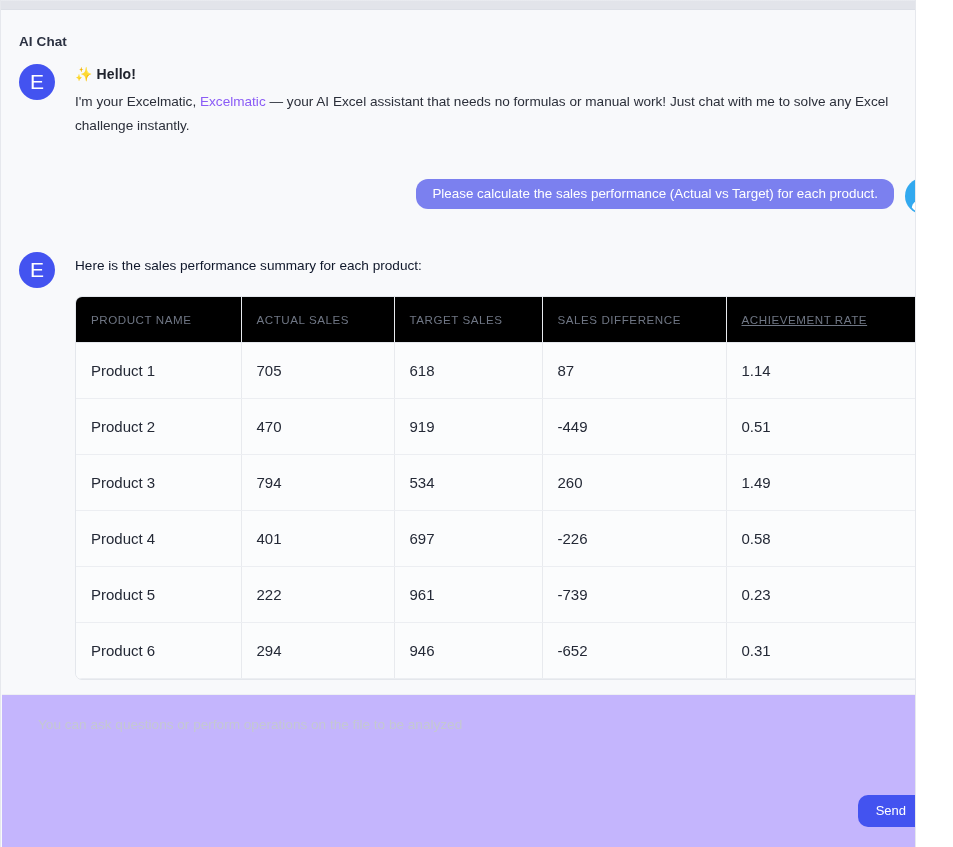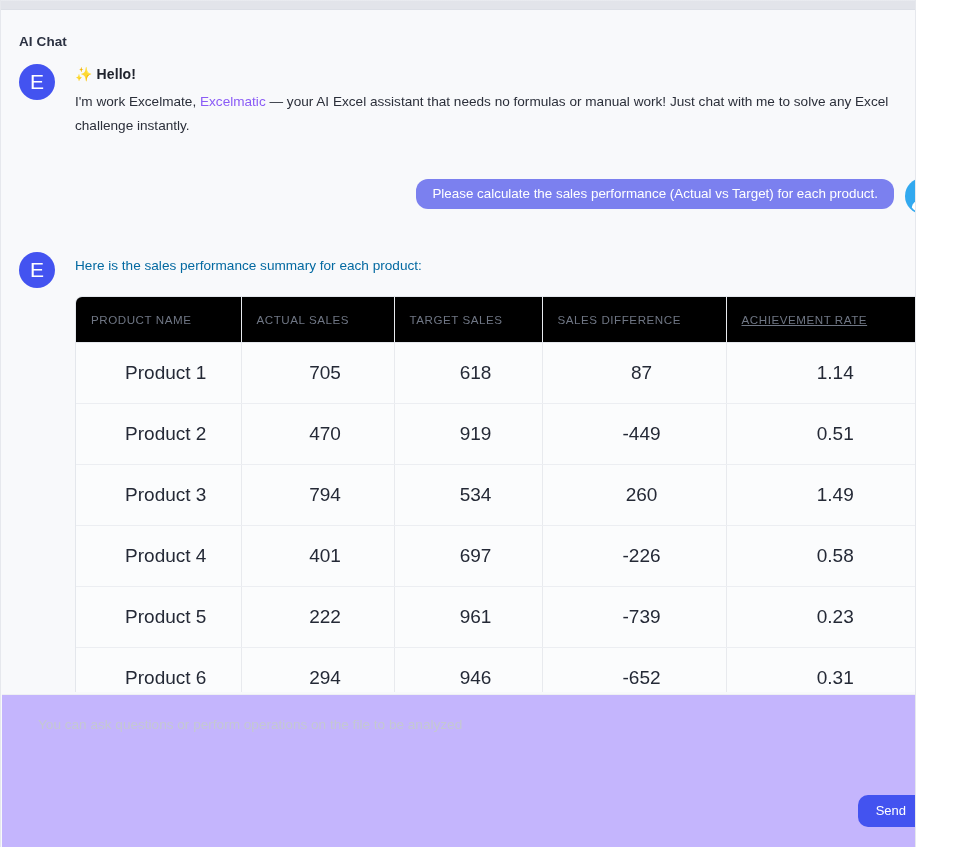--- a/index.html
+++ b/index.html
@@ -119,21 +119,21 @@
   .bot-greeting .spark { font-weight: normal; margin-right: 4px; font-size: 14px; }
   .bot-intro {
     font-size: 13.6px;
     line-height: 24px;
     color: #2b2f3a;
   }
   .bot-intro b { font-weight: normal; color: #8b5cf6; }
 
   .bot-line {
     font-size: 13.6px;
-    color: #0369a1;
+    color: #0f172a;
     line-height: 22px;
     margin-top: 1px;
   }
 
   
   .user-bubble {
     background: #7b80ef;
     color: #ffffff;
     border-radius: 12px;
     padding: 6px 16px;
@@ -164,27 +164,26 @@
     font-weight: normal;
     color: #6f7684;
     letter-spacing: 0.55px;
     padding: 16px 0 16px 15px;
     border-bottom: 1px solid #e4e7ec;
     border-right: 1px solid #e8eaee;
     background: #000000;
   }
   table.result-table th:last-child { border-right: none; text-decoration: underline; }
   table.result-table td {
-    font-size: 19px;
+    font-size: 15px;
     color: #242936;
     padding: 19px 0 19px 15px;
     border-bottom: 1px solid #eceef2;
     border-right: 1px solid #e8eaee;
     background: #fbfcfd;
-    text-align: center;
   }
   table.result-table td:last-child { border-right: none; }
   table.result-table tr:last-child td { border-bottom: 1px solid #eceef2; }
 
   
   .composer {
     position: absolute;
     left: 0;
     top: 683px;
     width: 951px;
@@ -240,21 +239,21 @@
     <div class="messages">
 
       <div class="msg-row bot">
         <div class="avatar avatar-bot">
           <span>E</span>
         </div>
         <div class="bot-body">
           <div class="bot-greeting">
             <span class="spark">✨</span><span>Hello!</span>
           </div>
-          <div class="bot-intro"><span>I'm work Excelmate, </span><b>Excelmatic</b><span> — your AI Excel assistant that needs no formulas or manual work! Just chat with me to solve any Excel challenge instantly.</span></div>
+          <div class="bot-intro"><span>I'm your Excelmatic, </span><b>Excelmatic</b><span> — your AI Excel assistant that needs no formulas or manual work! Just chat with me to solve any Excel challenge instantly.</span></div>
         </div>
       </div>
 
       <div class="msg-row user" style="margin-top:40px;">
         <div class="user-bubble">Please calculate the sales performance (Actual vs Target) for each product.</div>
         <div class="avatar avatar-user">
           <svg width="36" height="36" viewBox="0 0 36 36" aria-hidden="true">
             <circle cx="18" cy="13.5" r="5.6" fill="#ffffff"></circle>
             <path d="M18 21c-6.2 0-10.4 3.6-11.2 8.4A18 18 0 0 0 18 36a18 18 0 0 0 11.2-6.6C28.4 24.6 24.2 21 18 21z" fill="#ffffff"></path>
           </svg>

